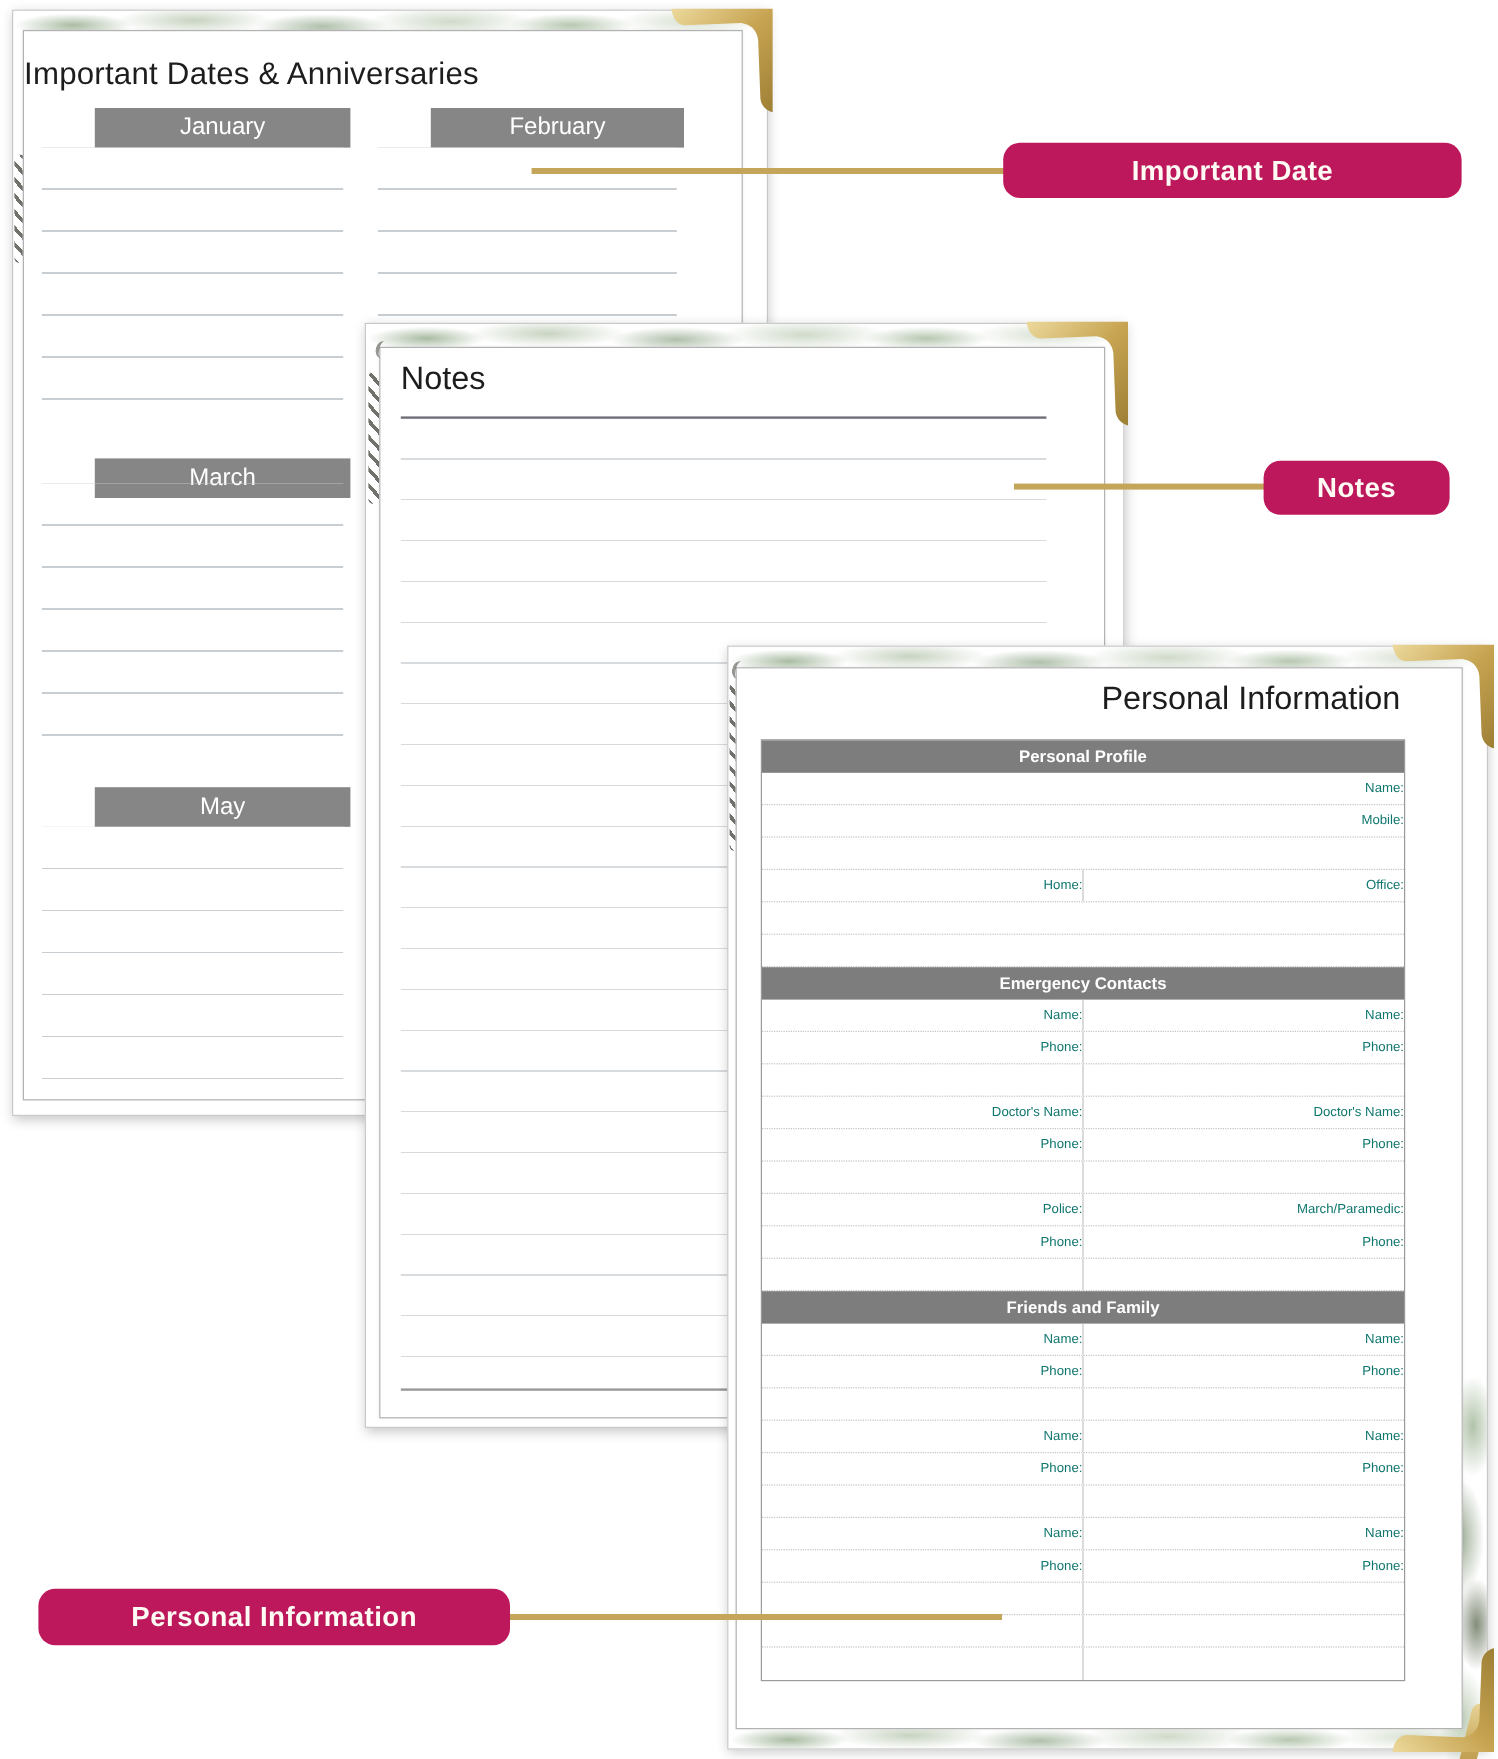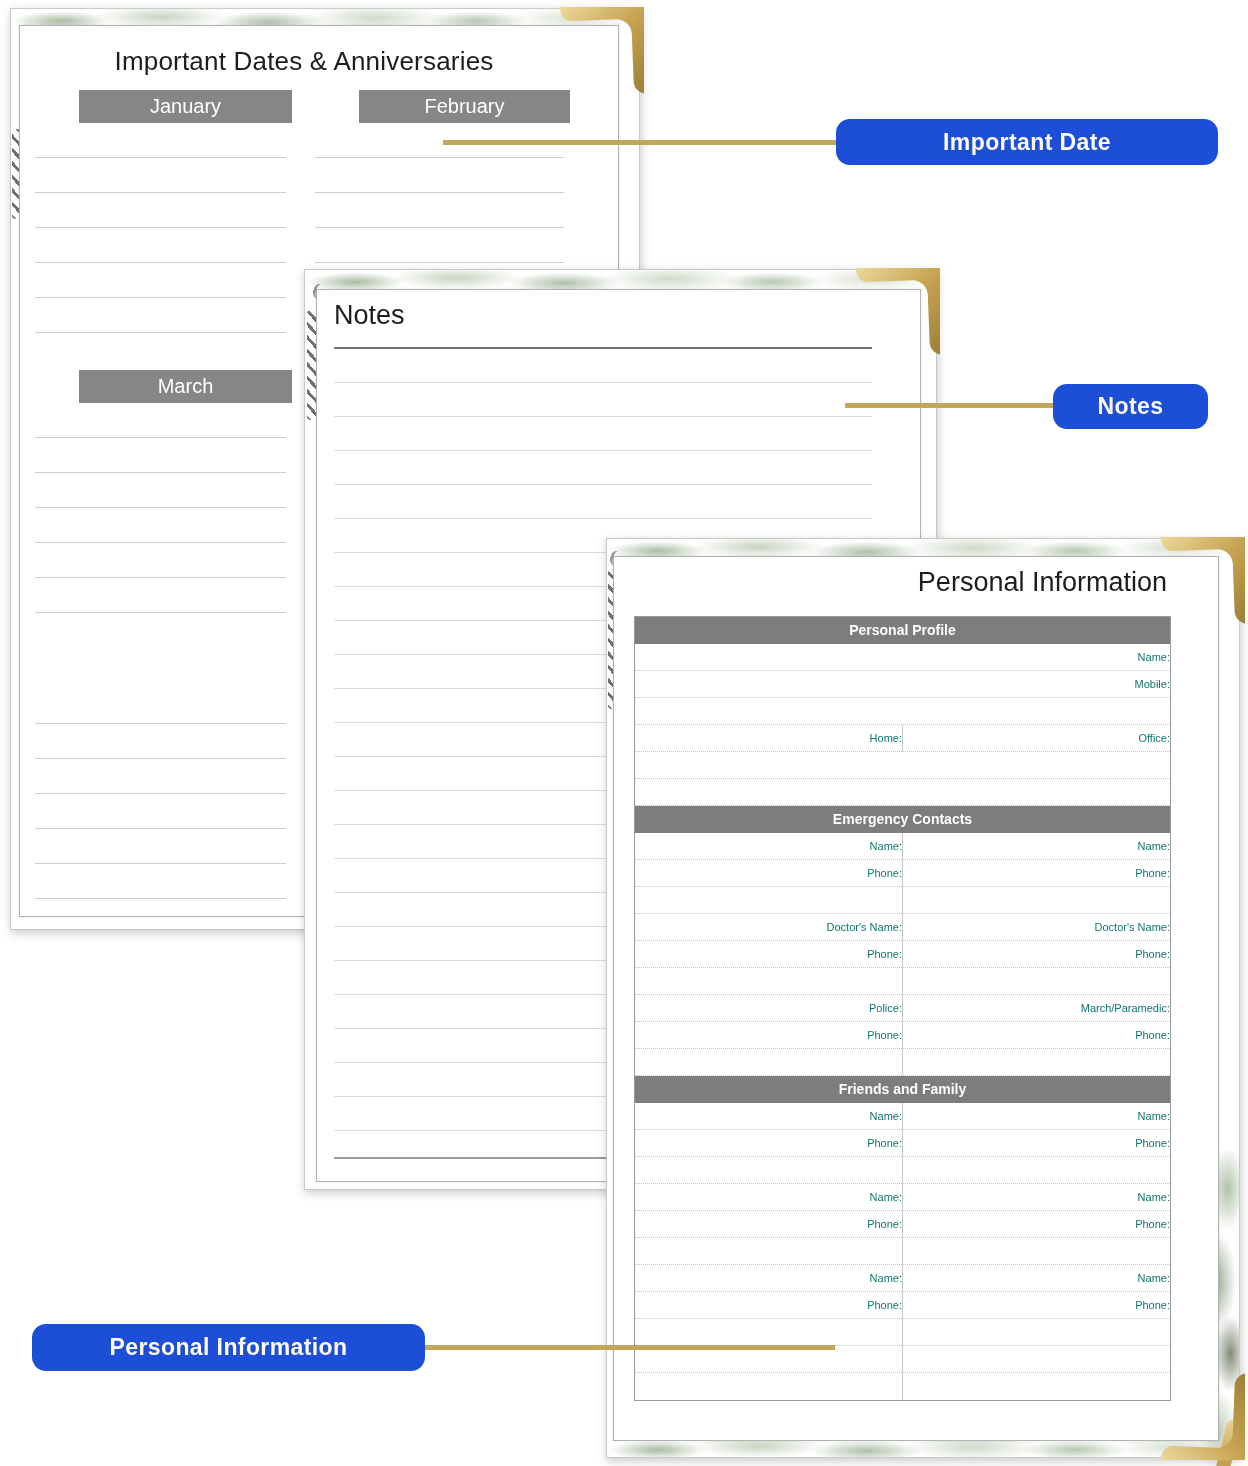--- a/index.html
+++ b/index.html
@@ -23,21 +23,21 @@
   .greenery-bottom{top:auto;bottom:0;height:18px;}
   .twigs{position:absolute;width:9px;border-radius:4px;opacity:.8;
     background:repeating-linear-gradient(48deg, rgba(44,49,38,.85) 0 3px, rgba(44,49,38,0) 3px 9px);}
   .curl{position:absolute;width:9px;height:15px;border-left:3px solid rgba(66,66,60,.55);
         border-radius:50%;transform:rotate(14deg);}
 
   .gold-corner{position:absolute;width:94px;height:94px;pointer-events:none;}
   .gold-corner.flip{transform:scaleY(-1);}
 
   
-  .p1-title{position:absolute;left:0;right:30px;top:20px;text-align:center;
+  .p1-title{position:absolute;left:0;right:30px;top:20px;text-align:left;
             font-size:26px;color:#1d1d1d;letter-spacing:.2px;}
   .month-col{position:absolute;top:0;bottom:0;}
   .month-bar{position:absolute;left:0;right:0;height:33px;background:#868686;
              color:#fff;font-size:20px;text-align:center;line-height:33px;margin-left:44px;}
   .month-lines{position:absolute;left:0;right:6px;height:212px;
      background:repeating-linear-gradient(to bottom, rgba(0,0,0,0) 0 34px, #c9ced3 34px 35px);}
 
   
   .notes-title{position:absolute;left:17px;top:10px;font-size:27px;color:#1d1d1d;}
   .notes-lines{position:absolute;left:17px;top:57px;width:538px;height:808px;
@@ -60,21 +60,21 @@
       radial-gradient(ellipse 26px 60px at 80% 12%, rgba(168,188,160,.9), rgba(168,188,160,0) 70%),
       radial-gradient(ellipse 30px 70px at 60% 40%, rgba(128,148,118,.8), rgba(128,148,118,0) 70%),
       radial-gradient(ellipse 24px 55px at 85% 62%, rgba(88,102,76,.75), rgba(88,102,76,0) 70%),
       radial-gradient(ellipse 28px 60px at 65% 86%, rgba(186,202,178,.9), rgba(186,202,178,0) 72%);}
   .gold-streak{position:absolute;right:6px;top:880px;width:14px;height:74px;border-radius:7px;
     transform:rotate(14deg);
     background:linear-gradient(160deg,#e8d494,#c4a150 55%,#a58538);opacity:.95;}
 
   
   .connector{position:absolute;height:5px;background:#c4a65a;z-index:9;}
-  .pill{position:absolute;background:#1d4ed8;border-radius:14px;color:#fdfbf4;
+  .pill{position:absolute;background:#be185d;border-radius:14px;color:#fdfbf4;
         font-weight:bold;font-size:23px;text-align:center;z-index:10;
         display:flex;align-items:center;justify-content:center;letter-spacing:.4px;}
 </style>
 </head>
 <body>
 
 <svg width="0" height="0" style="position:absolute">
   <defs>
     <linearGradient id="goldGrad" x1="0" y1="0" x2="1" y2="1">
       <stop offset="0" stop-color="#ecd99c"></stop>
@@ -88,22 +88,23 @@
 
   <div class="frame" style="left:10px;top:8px;width:628px;height:920px;z-index:1;">
     <div class="greenery"></div>
     <div class="twigs" style="left:1px;top:120px;height:90px;"></div>
     <div class="sheet" style="left:8px;top:16px;right:20px;bottom:12px;">
       <div class="p1-title">Important Dates &amp; Anniversaries</div>
 
       <div class="month-col" style="left:15px;width:257px;">
         <div class="month-bar" style="top:64px;">January</div>
         <div class="month-lines" style="top:97px;"></div>
-        <div class="month-bar" style="top:344px;">March</div>
+        <div class="month-bar" style="top:356px;">March</div>
         <div class="month-lines" style="top:377px;"></div>
+        <div class="month-bar" style="top:630px;">May</div>
         <div class="month-lines" style="top:663px;"></div>
       </div>
 
       <div class="month-col" style="left:295px;width:255px;">
         <div class="month-bar" style="top:64px;">February</div>
         <div class="month-lines" style="top:97px;"></div>
       </div>
     </div>
     <svg class="gold-corner" viewBox="0 0 100 100" style="right:-5px;top:-2px;">
       <path fill="url(#goldGrad)" d="M10,0 H100 V92 C95,91 90,87 89,80 L87,28 C86,19 80,14 72,13 L22,15 C14,14 11,7 10,0 Z"></path>

